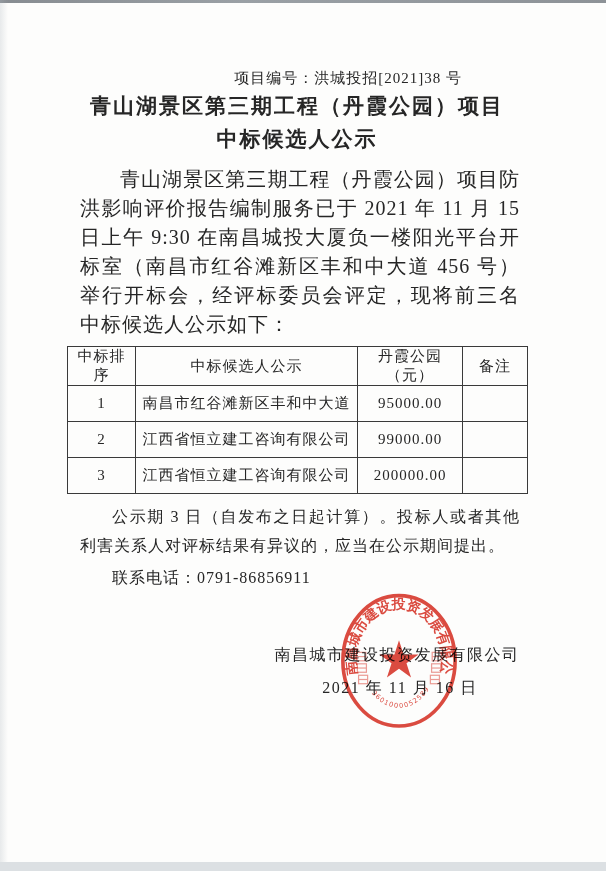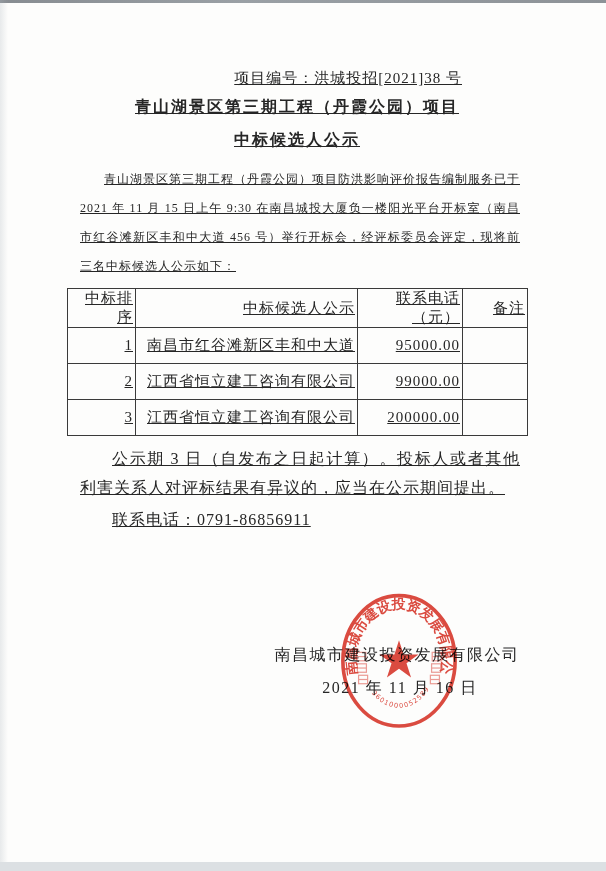--- a/index.html
+++ b/index.html
@@ -24,52 +24,51 @@
   }
   .scan-left-strip {
     position: absolute; top: 0; left: 0; width: 8px; height: 100%;
     background: linear-gradient(to right, rgba(176,184,191,0.28), rgba(176,184,191,0));
   }
   .content {
     position: absolute;
     left: 62px;
     top: 66px;
     width: 470px;
-    text-decoration: underline;
   }
   .proj-number {
     font-size: 15px;
     line-height: 24px;
     text-align: right;
     padding-right: 70px;
     letter-spacing: 1px;
   }
   .doc-title {
-    font-size: 16px;
+    font-size: 21px;
     font-weight: bold;
     text-align: center;
     line-height: 33px;
     letter-spacing: 2px;
   }
   .body-para {
     margin: 9px 0 0 18px;
     width: 440px;
-    font-size: 12px;
+    font-size: 20px;
     line-height: 29px;
     text-align: justify;
     text-indent: 2em;
     letter-spacing: 1px;
   }
   .bid-table {
     margin: 7px 0 0 5px;
     width: 460px;
     border-collapse: collapse;
     table-layout: fixed;
     font-size: 15px;
-    text-align: right;
+    text-align: center;
   }
   .bid-table th, .bid-table td {
     border: 1px solid #3a3a3a;
     font-weight: normal;
     padding: 0 2px;
     letter-spacing: 1px;
   }
   .bid-table thead th { height: 33px; }
   .bid-table tbody td { height: 36px; }
   .col-rank   { width: 68px; }
@@ -142,21 +141,21 @@
       <colgroup>
         <col class="col-rank">
           <col class="col-name">
           <col class="col-price">
           <col class="col-remark">
       </colgroup>
       <thead>
         <tr>
           <th>中标排序</th>
           <th>中标候选人公示</th>
-          <th>联系电话（元）</th>
+          <th>丹霞公园（元）</th>
           <th>备注</th>
         </tr>
       </thead>
       <tbody>
         <tr>
           <td>1</td>
           <td>南昌市红谷滩新区丰和中大道</td>
           <td>95000.00</td>
           <td></td>
         </tr>

